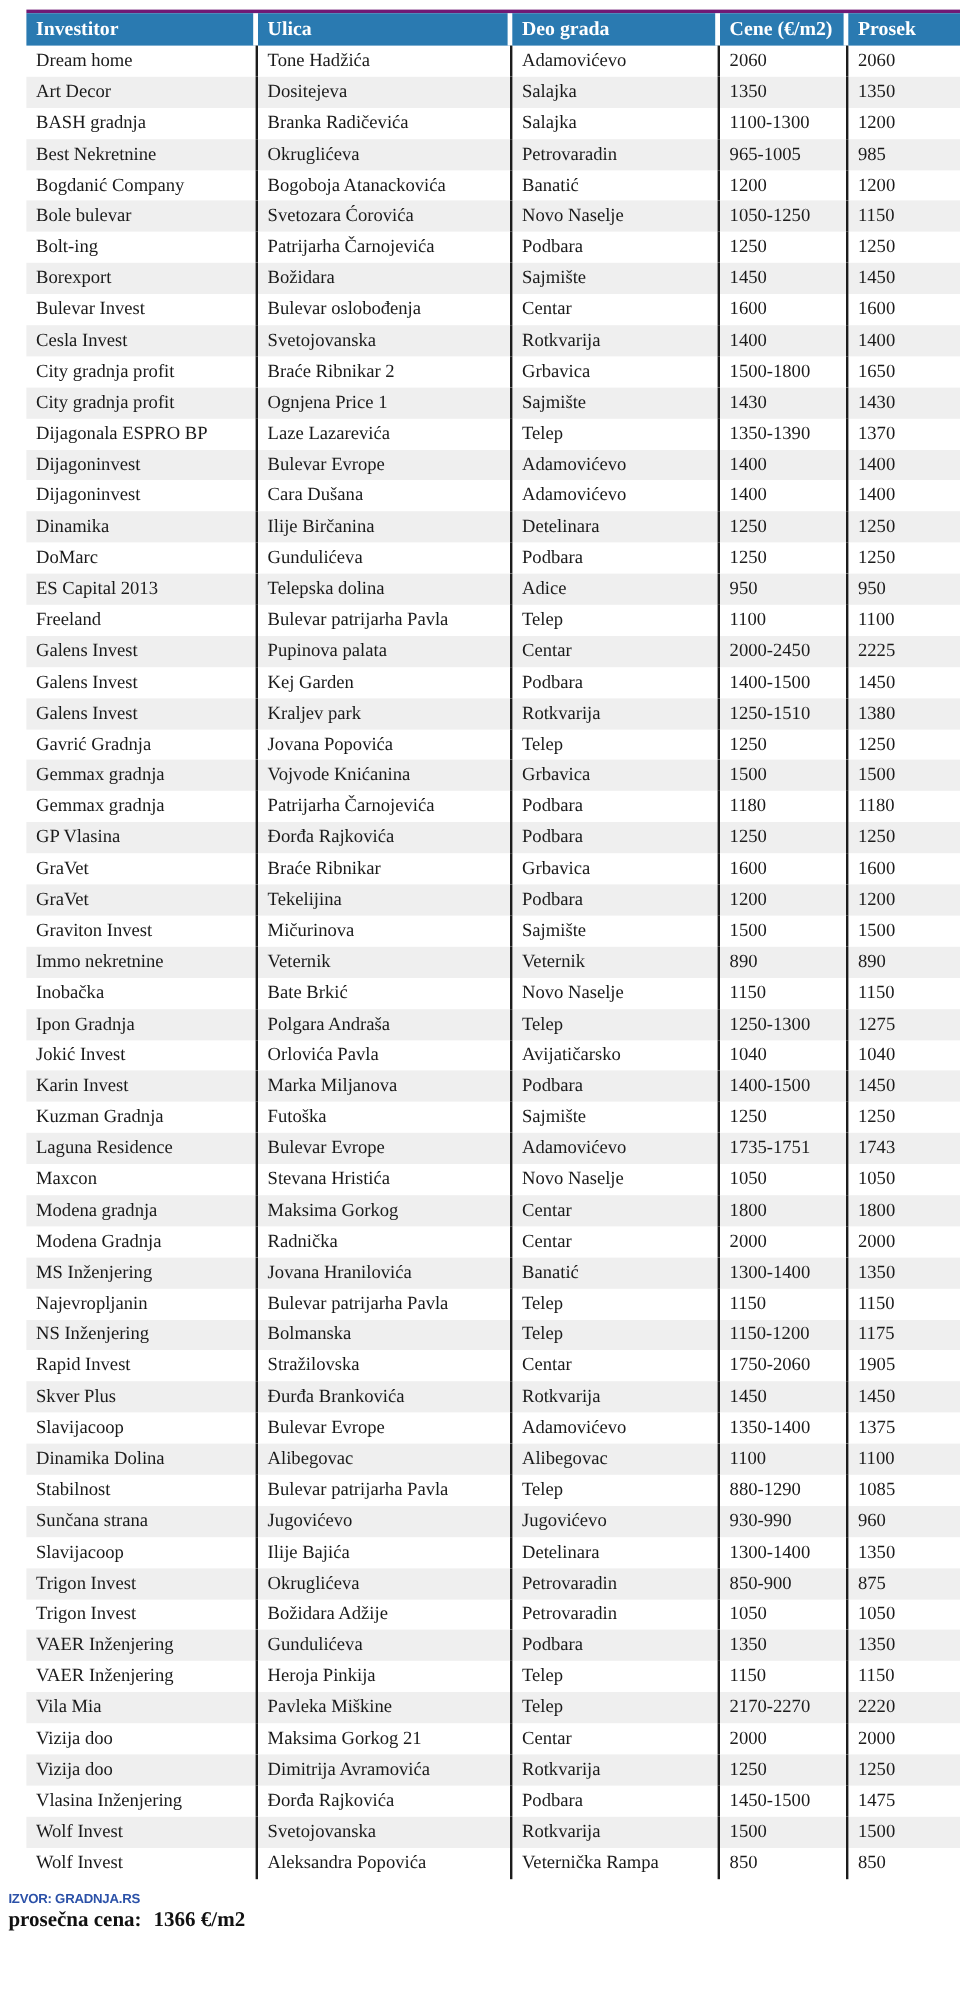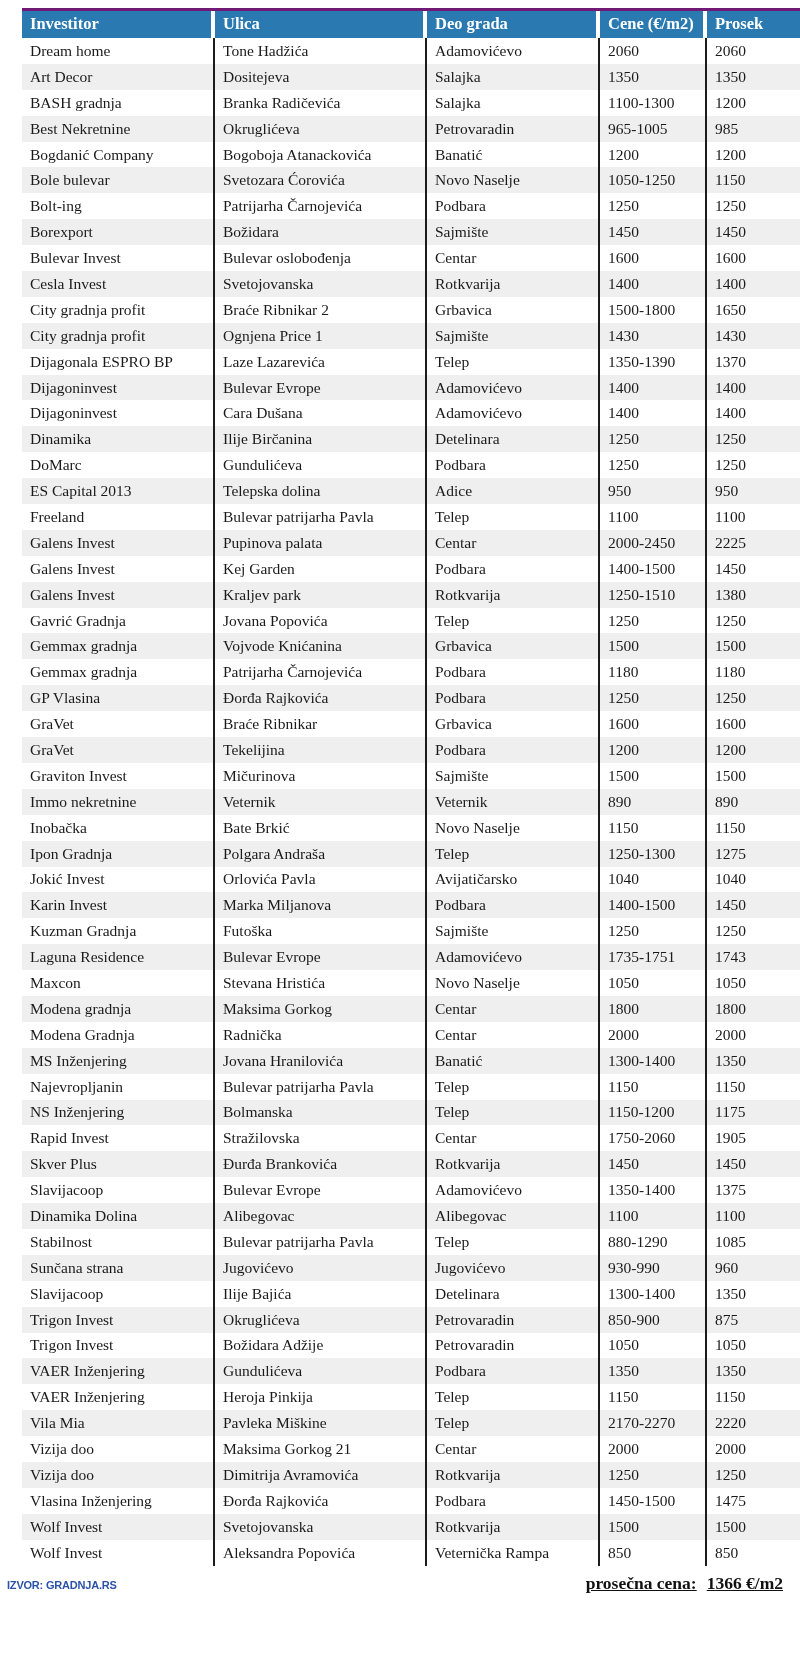--- a/index.html
+++ b/index.html
@@ -64,36 +64,36 @@
   tbody tr:nth-child(even) {
     background: #efefef;
   }
 
   .footer {
     width: 786px;
     margin: 7px 0 16px 7px;
     display: flex;
     justify-content: space-between;
     align-items: baseline;
+    flex-direction: column;
   }
   .source {
     font-family: "Liberation Sans", sans-serif;
     font-weight: bold;
     font-size: 11px;
     letter-spacing: -0.2px;
     color: #2b51a8;
     padding-top: 4px;
   }
   .average {
     font-family: "Liberation Serif", serif;
     font-weight: bold;
     font-size: 17.5px;
     color: #111111;
     padding-right: 10px;
-    text-decoration: underline;
   }
   .average .avg-label { margin-right: 10px; }
 </style>
 </head>
 <body>
 
 <div class="page">
 
   <div class="table-wrap">
     <table class="price-table">

